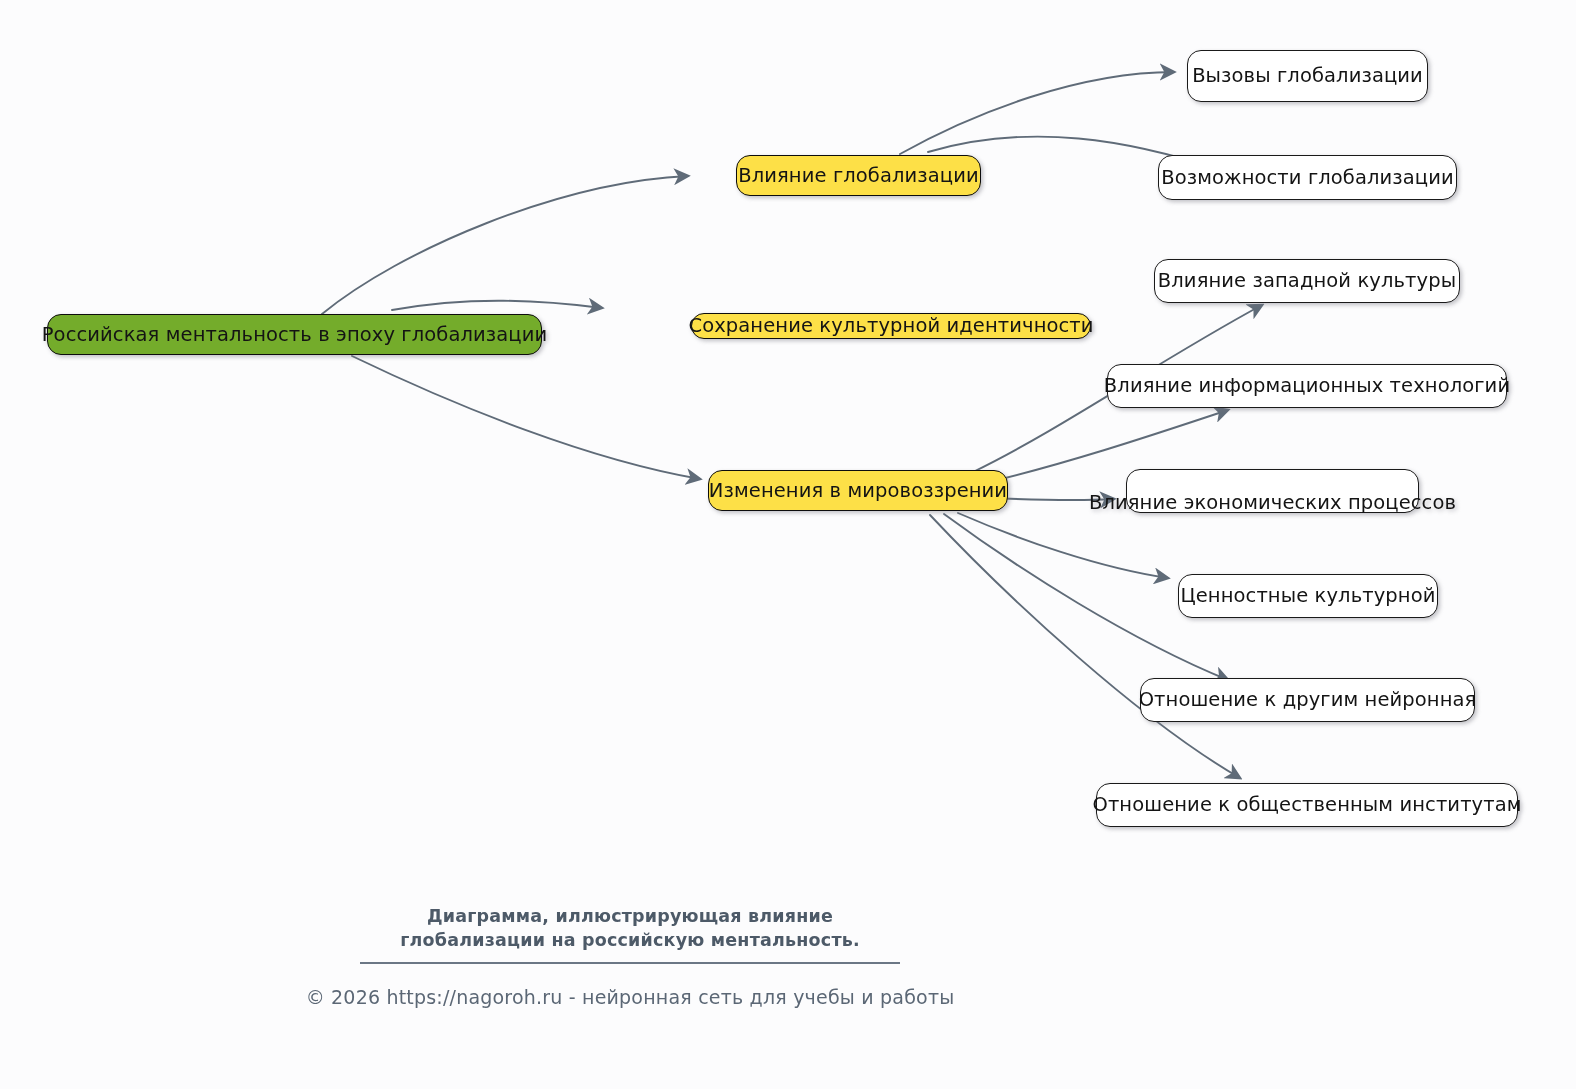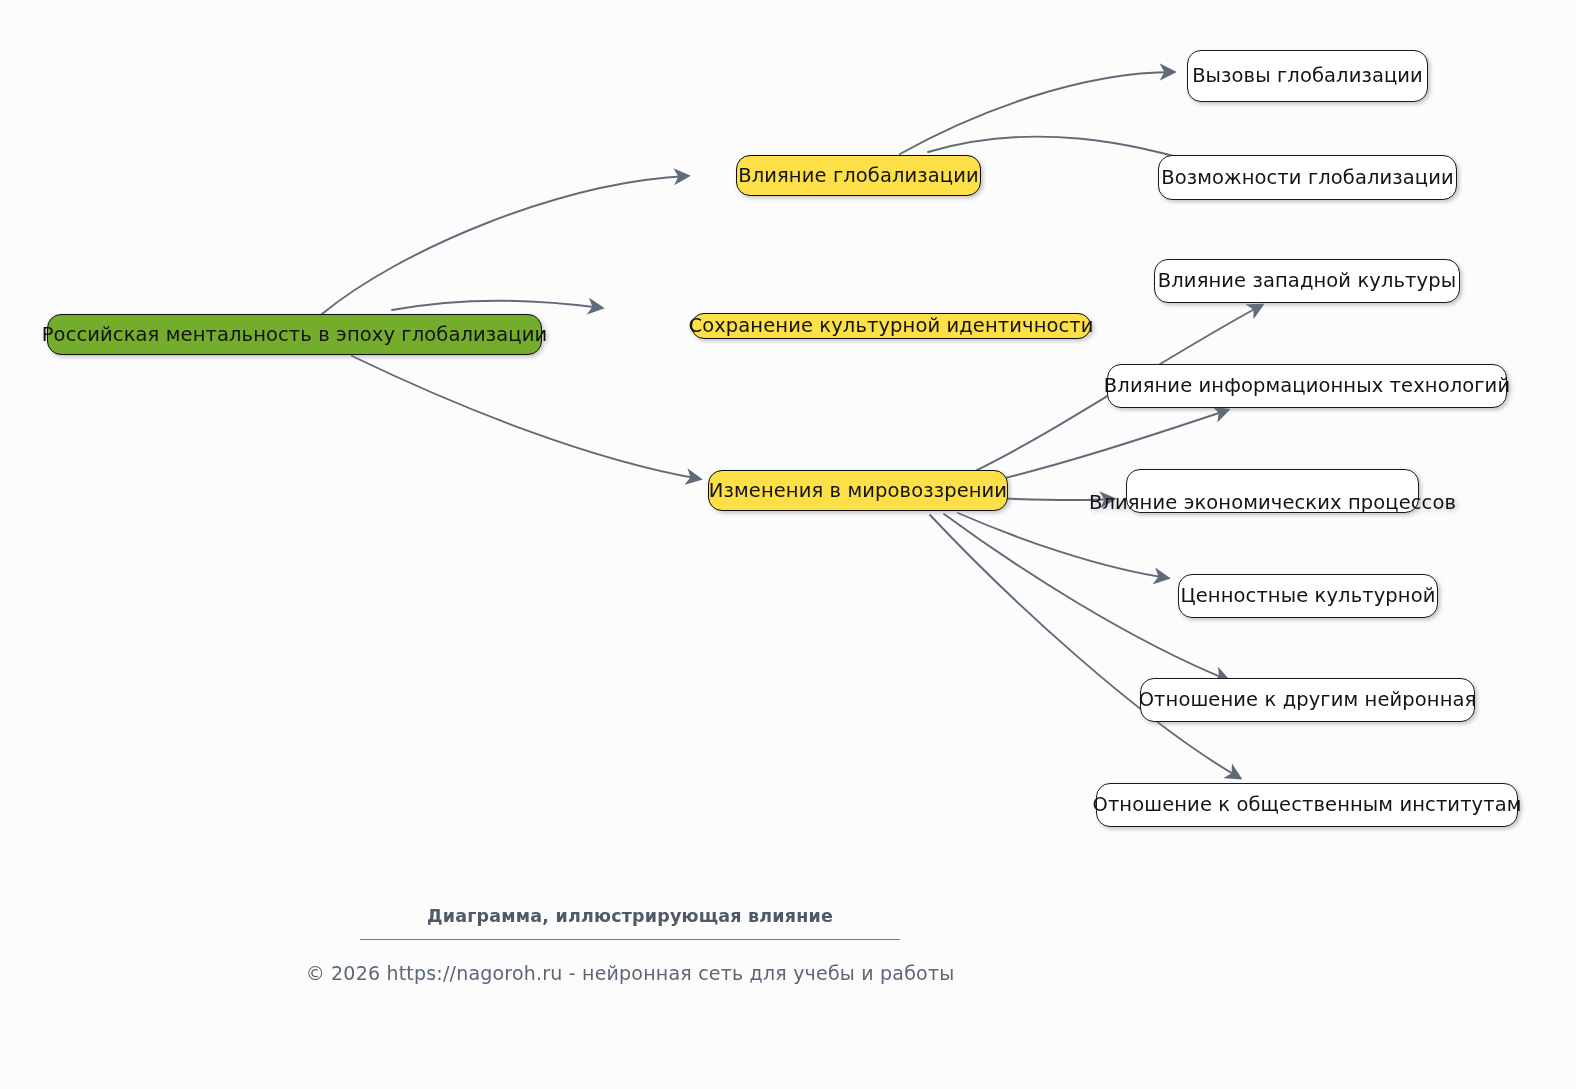--- a/index.html
+++ b/index.html
@@ -146,18 +146,19 @@
         <span class="node-label">Отношение к другим нейронная</span>
       </div>
       <div class="node leaf" style="left: 1096px; top: 783px; width: 422px; height: 44px;">
         <span class="node-label">Отношение к общественным институтам</span>
       </div>
     </div>
 
   <div id="footer" style="top:905px;">
     <div id="caption">
       <div>Диаграмма, иллюстрирующая влияние</div>
+      <div>глобализации на российскую ментальность.</div>
     </div>
     <div id="caption-rule"></div>
     <div id="copyright">© 2026 https://nagoroh.ru - нейронная сеть для учебы и работы</div>
   </div>
 
 </div>
 
 </body></html>

